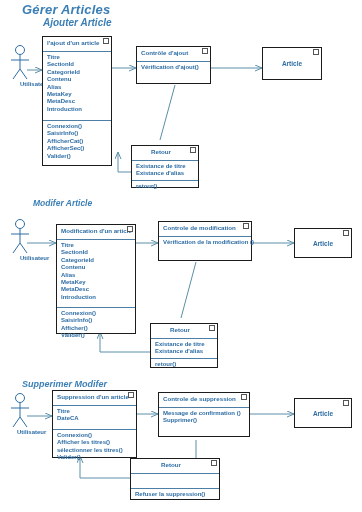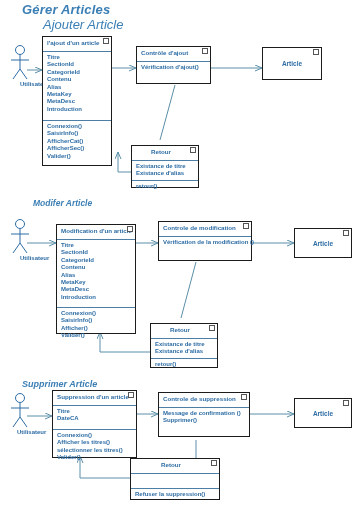--- a/index.html
+++ b/index.html
@@ -13,22 +13,22 @@
   }
   .canvas{position:absolute;left:0;top:0;width:362px;height:359px;}
   svg.wires{position:absolute;left:0;top:0;width:362px;height:512px;pointer-events:none;}
 
   
   .title-main{
     position:absolute;font-style:italic;font-weight:bold;
     font-size:13px;color:#3b7fb5;letter-spacing:.2px;white-space:nowrap;
   }
   .title-sub{
-    position:absolute;font-style:italic;font-weight:normal;
-    font-size:13px;color:#3b7fb5;white-space:nowrap;
+    position:absolute;font-style:italic;font-weight:bold;
+    font-size:10px;color:#3b7fb5;white-space:nowrap;
   }
   .title-sect{
     position:absolute;font-style:italic;font-weight:bold;
     font-size:8.5px;color:#3b7fb5;white-space:nowrap;
   }
   .title-sect2{
     position:absolute;font-style:italic;font-weight:bold;
     font-size:9px;color:#3b7fb5;white-space:nowrap;
   }
 
@@ -104,21 +104,21 @@
       <line x1="137" y1="414" x2="158" y2="414" marker-end="url(#oarrow)"></line>
       <line x1="250" y1="414" x2="294" y2="414" marker-end="url(#oarrow)"></line>
       <line x1="196" y1="440" x2="196" y2="458"></line>
       <path d="M130,478 L80,478 L80,456" marker-end="url(#oarrow)"></path>
     </g>
   </svg>
 
   <div class="title-main" style="left:22px;top:2px;">Gérer Articles</div>
   <div class="title-sub" style="left:43px;top:17px;">Ajouter Article</div>
   <div class="title-sect" style="left:33px;top:198px;">Modifer Article</div>
-  <div class="title-sect2" style="left:22px;top:379px;">Supprimer Article</div>
+  <div class="title-sect2" style="left:22px;top:379px;">Supperimer Modifer</div>
 
   <div class="actor" style="left:6px;top:44px;width:40px;height:50px;">
     <svg width="40" height="50" viewBox="0 0 40 50">
       <g stroke="#2e6da4" stroke-width="1" fill="none">
         <circle cx="14" cy="6" r="4.5"></circle>
         <line x1="14" y1="11" x2="14" y2="25"></line>
         <line x1="5" y1="16" x2="23" y2="16"></line>
         <line x1="14" y1="25" x2="7" y2="35"></line>
         <line x1="14" y1="25" x2="21" y2="35"></line>
       </g>

